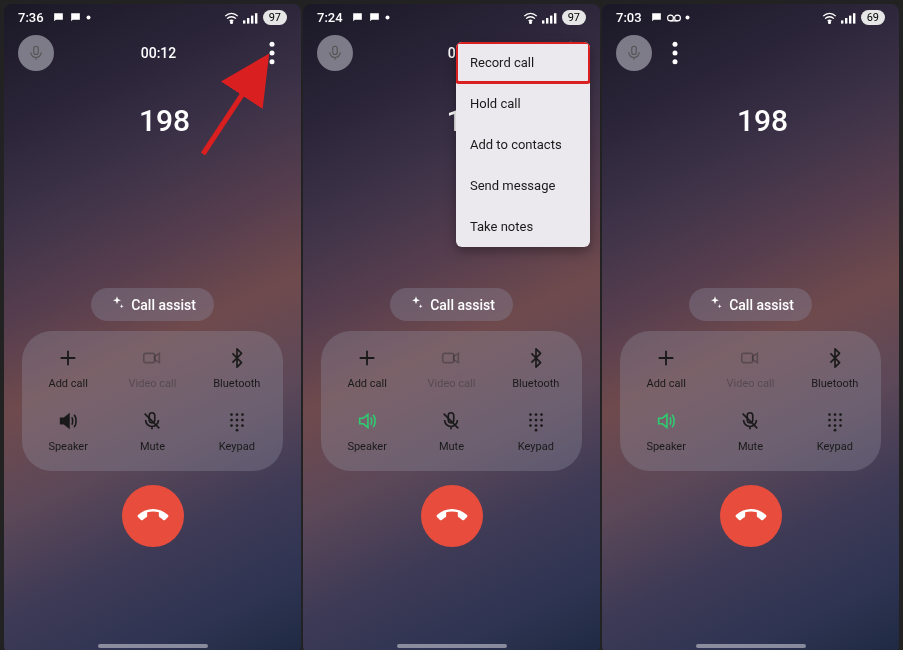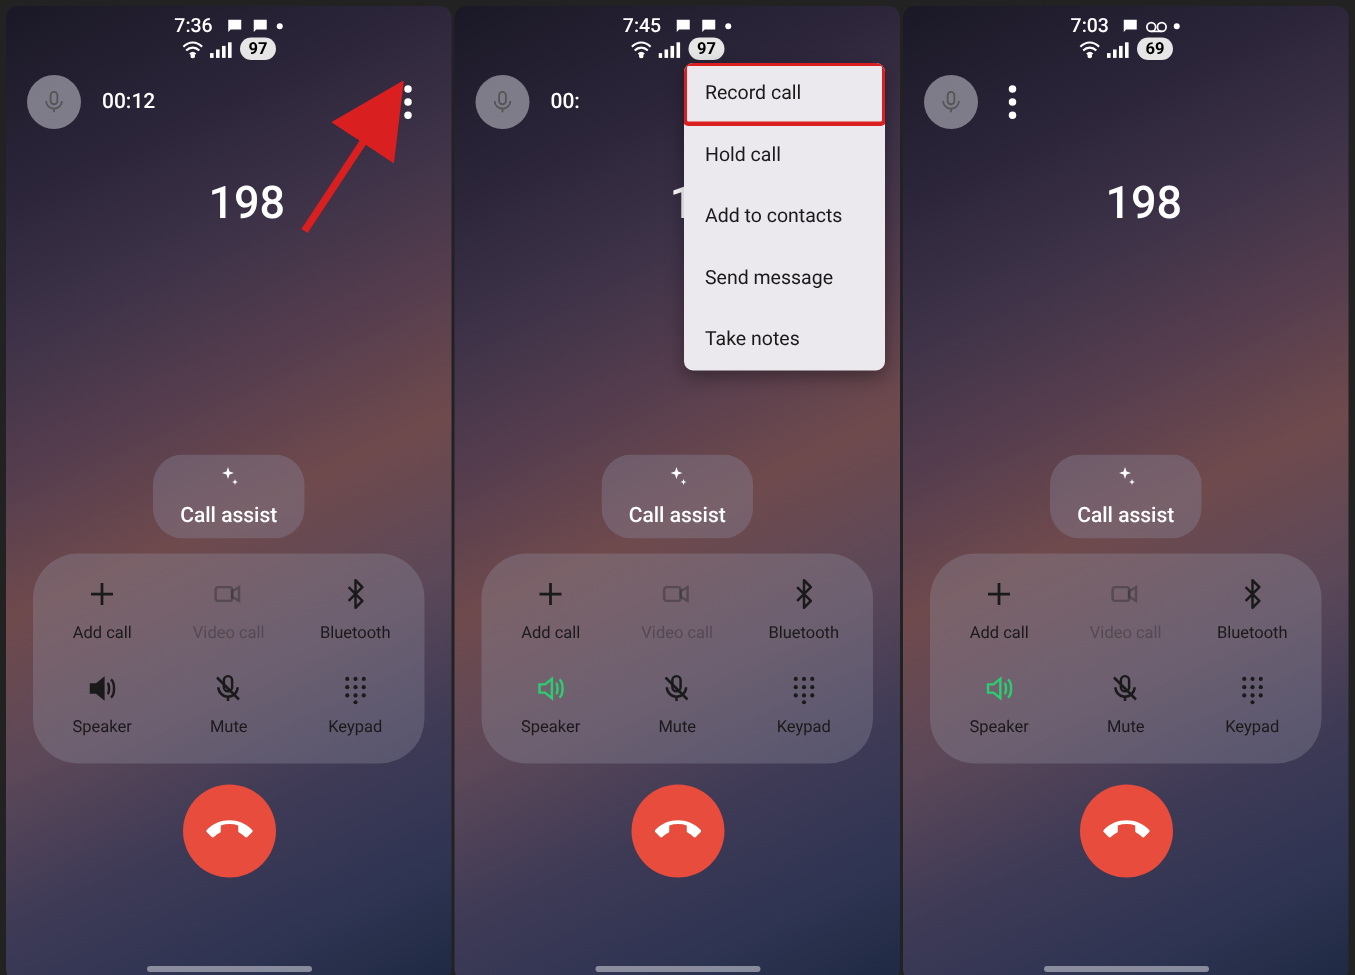--- a/index.html
+++ b/index.html
@@ -26,35 +26,34 @@
     background: linear-gradient(155deg, #1a1826 0%, #2a2438 15%, #3d3248 28%, #553d4e 40%, #6f4a4d 52%, #5c4858 65%, #3e3a56 78%, #2e3452 90%, #1f2942 100%);
     color: #fff;
   }
   .status-bar {
     display: flex;
     justify-content: space-between;
     align-items: center;
     padding: 6px 14px 2px;
     font-size: 13px;
     font-weight: 500;
-    flex-direction: column;
   }
   .status-left, .status-right {
     display: flex;
     align-items: center;
     gap: 4px;
   }
   .status-icon { display:inline-flex; align-items:center; }
   .battery-pill {
     background: #e6e6e6;
     color: #000;
     border-radius: 10px;
     padding: 1px 6px;
     font-size: 11px;
-    font-weight: 700;
+    font-weight: 400;
     display:flex;
     align-items:center;
     gap:2px;
   }
   .top-row {
     display: flex;
     align-items: center;
     padding: 8px 14px 0;
     gap: 8px;
   }
@@ -62,21 +61,21 @@
     width: 36px; height: 36px;
     border-radius: 50%;
     background: rgba(200,200,210,0.55);
     display:flex; align-items:center; justify-content:center;
   }
   .avatar svg { width:18px; height:18px; }
   .call-info {
     flex:1;
     display:flex;
     flex-direction:column;
-    align-items:flex-start;
+    align-items:center;
     gap:2px;
   }
   .call-line1 {
     display:flex; align-items:center; gap:6px;
     font-size:14px; font-weight:500;
   }
   .rec-sep { color:#ddd; }
   .rec-dot { width:8px; height:8px; border-radius:50%; background:#e74c3c; display:inline-block; }
   .transcribing { font-size:11px; color:#cfcfe0; }
   .more-btn {
@@ -94,21 +93,21 @@
   .call-assist {
     position:relative;
     margin: 0 auto;
     margin-top: 150px;
     width: fit-content;
     padding: 7px 18px;
     border-radius: 20px;
     background: rgba(140,140,160,0.35);
     backdrop-filter: blur(2px);
     display:flex; align-items:center; gap:6px;
-    font-size:14px; font-weight:500;flex-direction:column;
+    font-size:14px; font-weight:500;
   }
   .action-grid {
     margin: 10px 18px 0;
     background: rgba(150,150,165,0.32);
     border-radius: 30px;
     padding: 14px 4px 18px;
     display:grid;
     grid-template-columns: repeat(3, 1fr);
     row-gap: 18px;
   }
@@ -326,21 +325,21 @@
       <div class="hangup">
         <svg viewBox="0 0 24 24" fill="#fff">
           <path d="M6.6 10.8c1.4 2.8 3.8 5.1 6.6 6.6l2.2-2.2c.3-.3.7-.4 1-.2 1.1.4 2.3.6 3.6.6.6 0 1 .4 1 1V20c0 .6-.4 1-1 1C10.6 21 3 13.4 3 4c0-.6.4-1 1-1h3.4c.6 0 1 .4 1 1 0 1.2.2 2.4.6 3.6.1.4 0 .8-.2 1l-2.2 2.2z"></path>
         </svg>
       </div>
       <div class="home-indicator"></div>
     </div>
     <div class="phone">
       <div class="status-bar">
         <div class="status-left">
-          <span>7:45</span>
+          <span>7:24</span>
           <span class="status-icon">
             <svg viewBox="0 0 24 24" fill="#fff">
               <path d="M6.6 10.8c1.4 2.8 3.8 5.1 6.6 6.6l2.2-2.2c.3-.3.7-.4 1-.2 1.1.4 2.3.6 3.6.6.6 0 1 .4 1 1V20c0 .6-.4 1-1 1C10.6 21 3 13.4 3 4c0-.6.4-1 1-1h3.4c.6 0 1 .4 1 1 0 1.2.2 2.4.6 3.6.1.4 0 .8-.2 1l-2.2 2.2z"></path>
             </svg>
           </span>
           <span class="status-icon">
             <svg width="13" height="13" viewBox="0 0 24 24" fill="#fff">
               <path d="M4 4h16v12H7l-3 3V4z"></path>
             </svg>
           </span>

